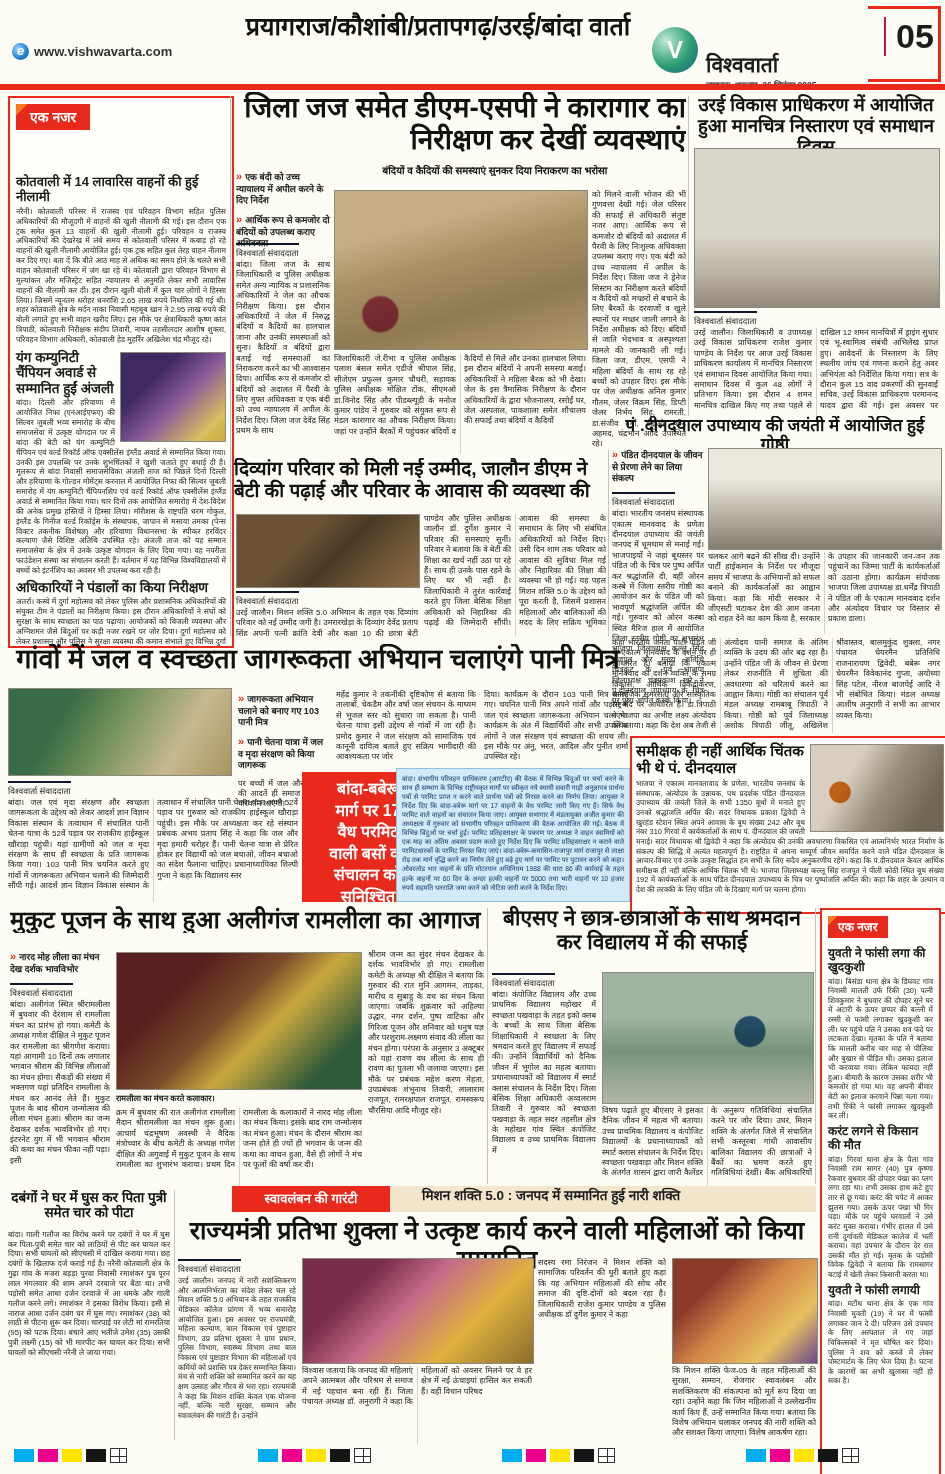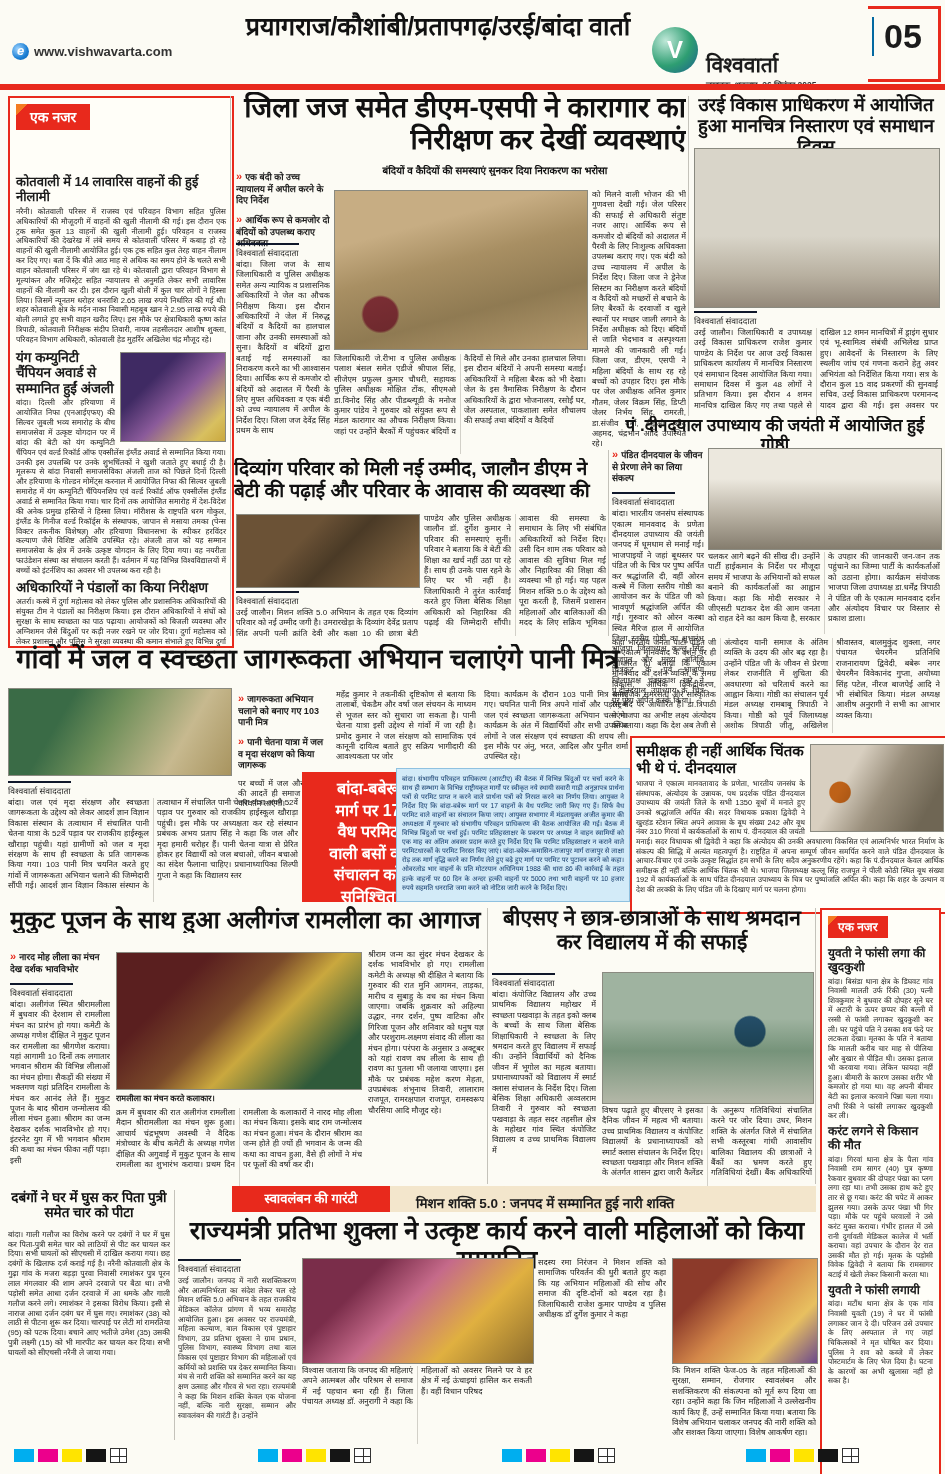--- a/index.html
+++ b/index.html
@@ -45,21 +45,21 @@
     </div>
     <div class="abs hl center" style="left:218px;top:12px;width:440px;font-size:25px;">प्रयागराज/कौशांबी/प्रतापगढ़/उरई/बांदा वार्ता</div>
     <div class="abs" style="left:652px;top:10px;width:220px;display:flex;gap:8px;align-items:center;">
       <div class="logoc">V</div>
       <div>
         <div style="font-weight:800;font-size:21px;line-height:1.05;margin-top:44px;">विश्ववार्ता</div>
         <div style="font-size:8.5px;font-weight:700;color:#333;margin-top:3px;">लखनऊ,  शुक्रवार, 26 सितंबर 2025</div>
       </div>
     </div>
     <div class="abs" style="right:4px;top:6px;width:70px;height:70px;border:3px solid #e8291c;border-left:none;">
-      <div style="border-left:2px solid #0369a1;margin:8px 0 0 4px;padding-left:10px;font-size:34px;font-weight:800;">05</div>
+      <div style="border-left:2px solid #be185d;margin:8px 0 0 16px;padding-left:10px;font-size:34px;font-weight:800;">05</div>
     </div>
   </div>
   <div class="abs" style="left:0;top:84px;width:945px;height:6px;background:#e8291c;"></div>
 
   <div class="abs briefbox" style="left:8px;top:96px;width:210px;height:536px;">
     <div class="brieftitle">एक नजर</div>
     <div class="briefhead" style="font-size:13px;margin-top:40px;">कोतवाली में 14 लावारिस वाहनों की हुई नीलामी</div>
     <div class="bd" style="font-size:7.6px;">नरैनी। कोतवाली परिसर में राजस्व एवं परिवहन विभाग सहित पुलिस अधिकारियों की मौजूदगी में वाहनों की खुली नीलामी की गई। इस दौरान एक ट्रक समेत कुल 13 वाहनों की खुली नीलामी हुई। परिवहन व राजस्व अधिकारियों की देखरेख में लंबे समय से कोतवाली परिसर में कबाड़ हो रहे वाहनों की खुली नीलामी आयोजित हुई। एक ट्रक सहित कुल तेरह वाहन नीलाम कर दिए गए। बता दें कि बीते आठ माह से अधिक का समय होने के चलते सभी वाहन कोतवाली परिसर में जंग खा रहे थे। कोतवाली द्वारा परिवहन विभाग से मूल्यांकन और मजिस्ट्रेट सहित न्यायालय से अनुमति लेकर सभी लावारिस वाहनों की नीलामी कर दी। इस दौरान खुली बोली में कुल चार लोगों ने हिस्सा लिया। जिसमें न्यूनतम धरोहर धनराशि 2.65 लाख रुपये निर्धारित की गई थी। शहर कोतवाली क्षेत्र के मर्दन नाका निवासी महबूब खान ने 2.95 लाख रुपये की बोली लगाते हुए सभी वाहन खरीद लिए। इस मौके पर क्षेत्राधिकारी कृष्ण कांत त्रिपाठी, कोतवाली निरीक्षक संदीप तिवारी, नायब तहसीलदार आशीष शुक्ला, परिवहन विभाग अधिकारी, कोतवाली हेड मुहर्रिर अखिलेश चंद्र मौजूद रहे।</div>
     <div style="margin-top:5px;">
       <div class="photo abs" style="position:static;float:right;width:104px;height:88px;margin:2px 0 3px 5px;
@@ -187,21 +187,21 @@
     <div class="briefhead" style="font-size:12px;">युवती ने फांसी लगायी</div>
     <div class="bd" style="font-size:7.4px;">बांदा। मटौंध थाना क्षेत्र के एक गांव निवासी युवती (19) ने घर में फांसी लगाकर जान दे दी। परिजन उसे उपचार के लिए अस्पताल ले गए जहां चिकित्सकों ने मृत घोषित कर दिया। पुलिस ने शव को कब्जे में लेकर पोस्टमार्टम के लिए भेज दिया है। घटना के कारणों का अभी खुलासा नहीं हो सका है।</div>
   </div>
 
   <div class="abs" style="left:8px;top:1190px;width:162px;height:248px;">
     <div class="hl center" style="font-size:13.5px;margin-bottom:9px;">दबंगों ने घर में घुस कर पिता पुत्री समेत चार को पीटा</div>
     <div class="bd" style="font-size:7.6px;">बांदा। गाली गलौज का विरोध करने पर दबंगों ने घर में घुस कर पिता-पुत्री समेत चार को लाठियों से पीट कर घायल कर दिया। सभी घायलों को सीएचसी में दाखिल कराया गया। छह दबंगों के खिलाफ दर्ज कराई गई है। नरैनी कोतवाली क्षेत्र के गुढ़ा गांव के मजरा बड़ड़ा पुरवा निवासी रमाशंकर पुत्र पूरन लाल मंगलवार की शाम अपने दरवाजे पर बैठा था। तभी पड़ोसी समेत आधा दर्जन दरवाजे में आ धमके और गाली गलौज करने लगे। रमाशंकर ने इसका विरोध किया। इसी से नाराज आधा दर्जन दबंग घर में घुस गए। रमाशंकर (38) को लाठी से पीटना शुरू कर दिया। चारपाई पर लेटी मां रामरतिया (95) को पटक दिया। बचाने आए भतीजे उमेश (35) उसकी पुत्री लक्ष्मी (15) को भी मारपीट कर घायल कर दिया। सभी घायलों को सीएचसी नरैनी ले जाया गया।</div>
   </div>
   <div class="abs vr" style="left:174px;top:1190px;height:250px;"></div>
 
-  <div class="abs" style="left:232px;top:1186px;width:584px;height:26px;background:#f3e6cc;display:flex;align-items:flex-end;">
+  <div class="abs" style="left:232px;top:1186px;width:584px;height:26px;background:#f3e6cc;display:flex;align-items:flex-start;gap:6px;">
     <div class="redbox center" style="width:158px;height:26px;line-height:26px;font-size:13px;">स्वावलंबन की गारंटी</div>
     <div style="font-size:13.5px;font-weight:700;padding-left:26px;">मिशन शक्ति 5.0  : जनपद में सम्मानित हुई नारी शक्ति</div>
   </div>
   <div class="abs hl center" style="left:178px;top:1216px;width:638px;font-size:25px;font-weight:800;">राज्यमंत्री प्रतिभा शुक्ला ने उत्कृष्ट कार्य करने वाली महिलाओं को किया सम्मानित</div>
   <div class="abs" style="left:178px;top:1258px;width:118px;height:186px;">
     <span class="byline">विश्ववार्ता संवाददाता</span>
     <div class="bd" style="font-size:7.4px;">उरई जालौन। जनपद में नारी सशक्तिकरण और आत्मनिर्भरता का संदेश लेकर चल रहे मिशन शक्ति 5.0 अभियान के तहत राजकीय मेडिकल कॉलेज प्रांगण में भव्य समारोह आयोजित हुआ। इस अवसर पर राज्यमंत्री, महिला कल्याण, बाल विकास एवं पुष्टाहार विभाग, उप्र प्रतिभा शुक्ला ने ग्राम प्रधान, पुलिस विभाग, स्वास्थ्य विभाग तथा बाल विकास एवं पुष्टाहार विभाग की महिलाओं एवं कर्मियों को प्रशस्ति पत्र देकर सम्मानित किया। मंच से नारी शक्ति को सम्मानित करने का यह क्षण उत्साह और गौरव से भरा रहा। राज्यमंत्री ने कहा कि मिशन शक्ति केवल एक योजना नहीं, बल्कि नारी सुरक्षा, सम्मान और स्वावलंबन की गारंटी है। उन्होंने</div>
   </div>
   <div class="abs photo" style="left:302px;top:1258px;width:230px;height:104px;
               background:linear-gradient(135deg,#7a2d4a 0 25%,#c56a8a 45%,#e0b040 70%,#8c6c2c);"></div>

